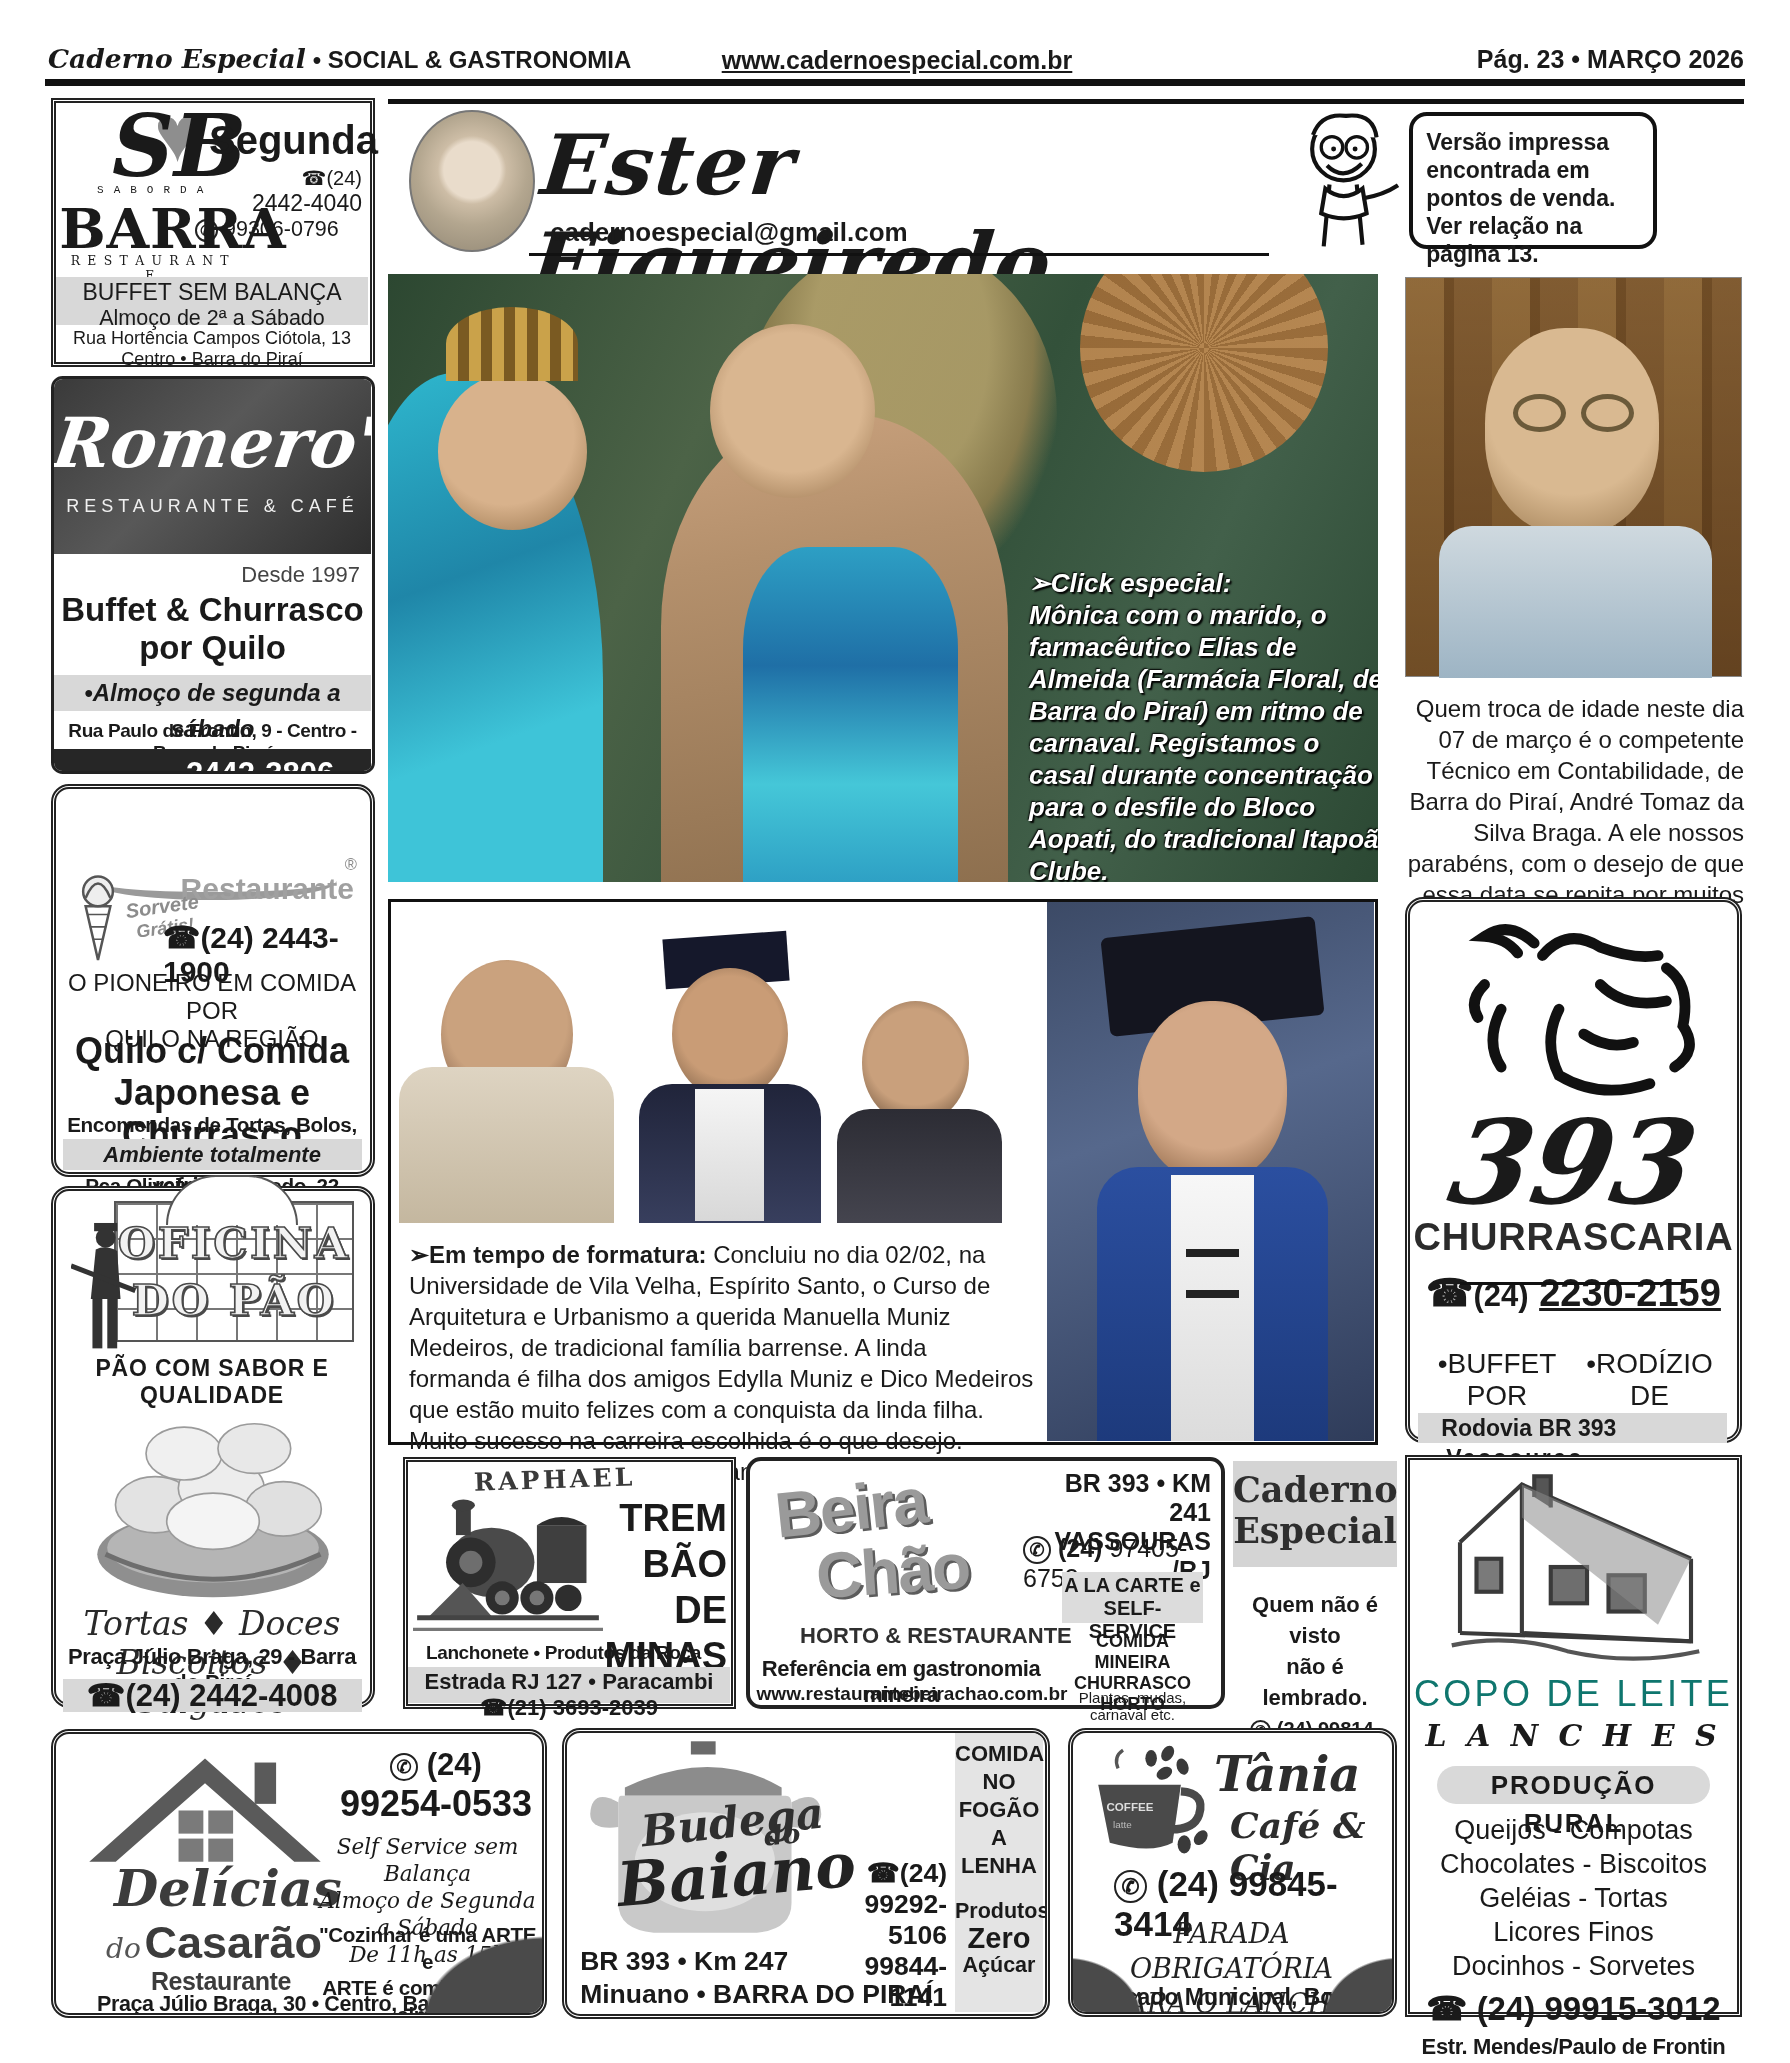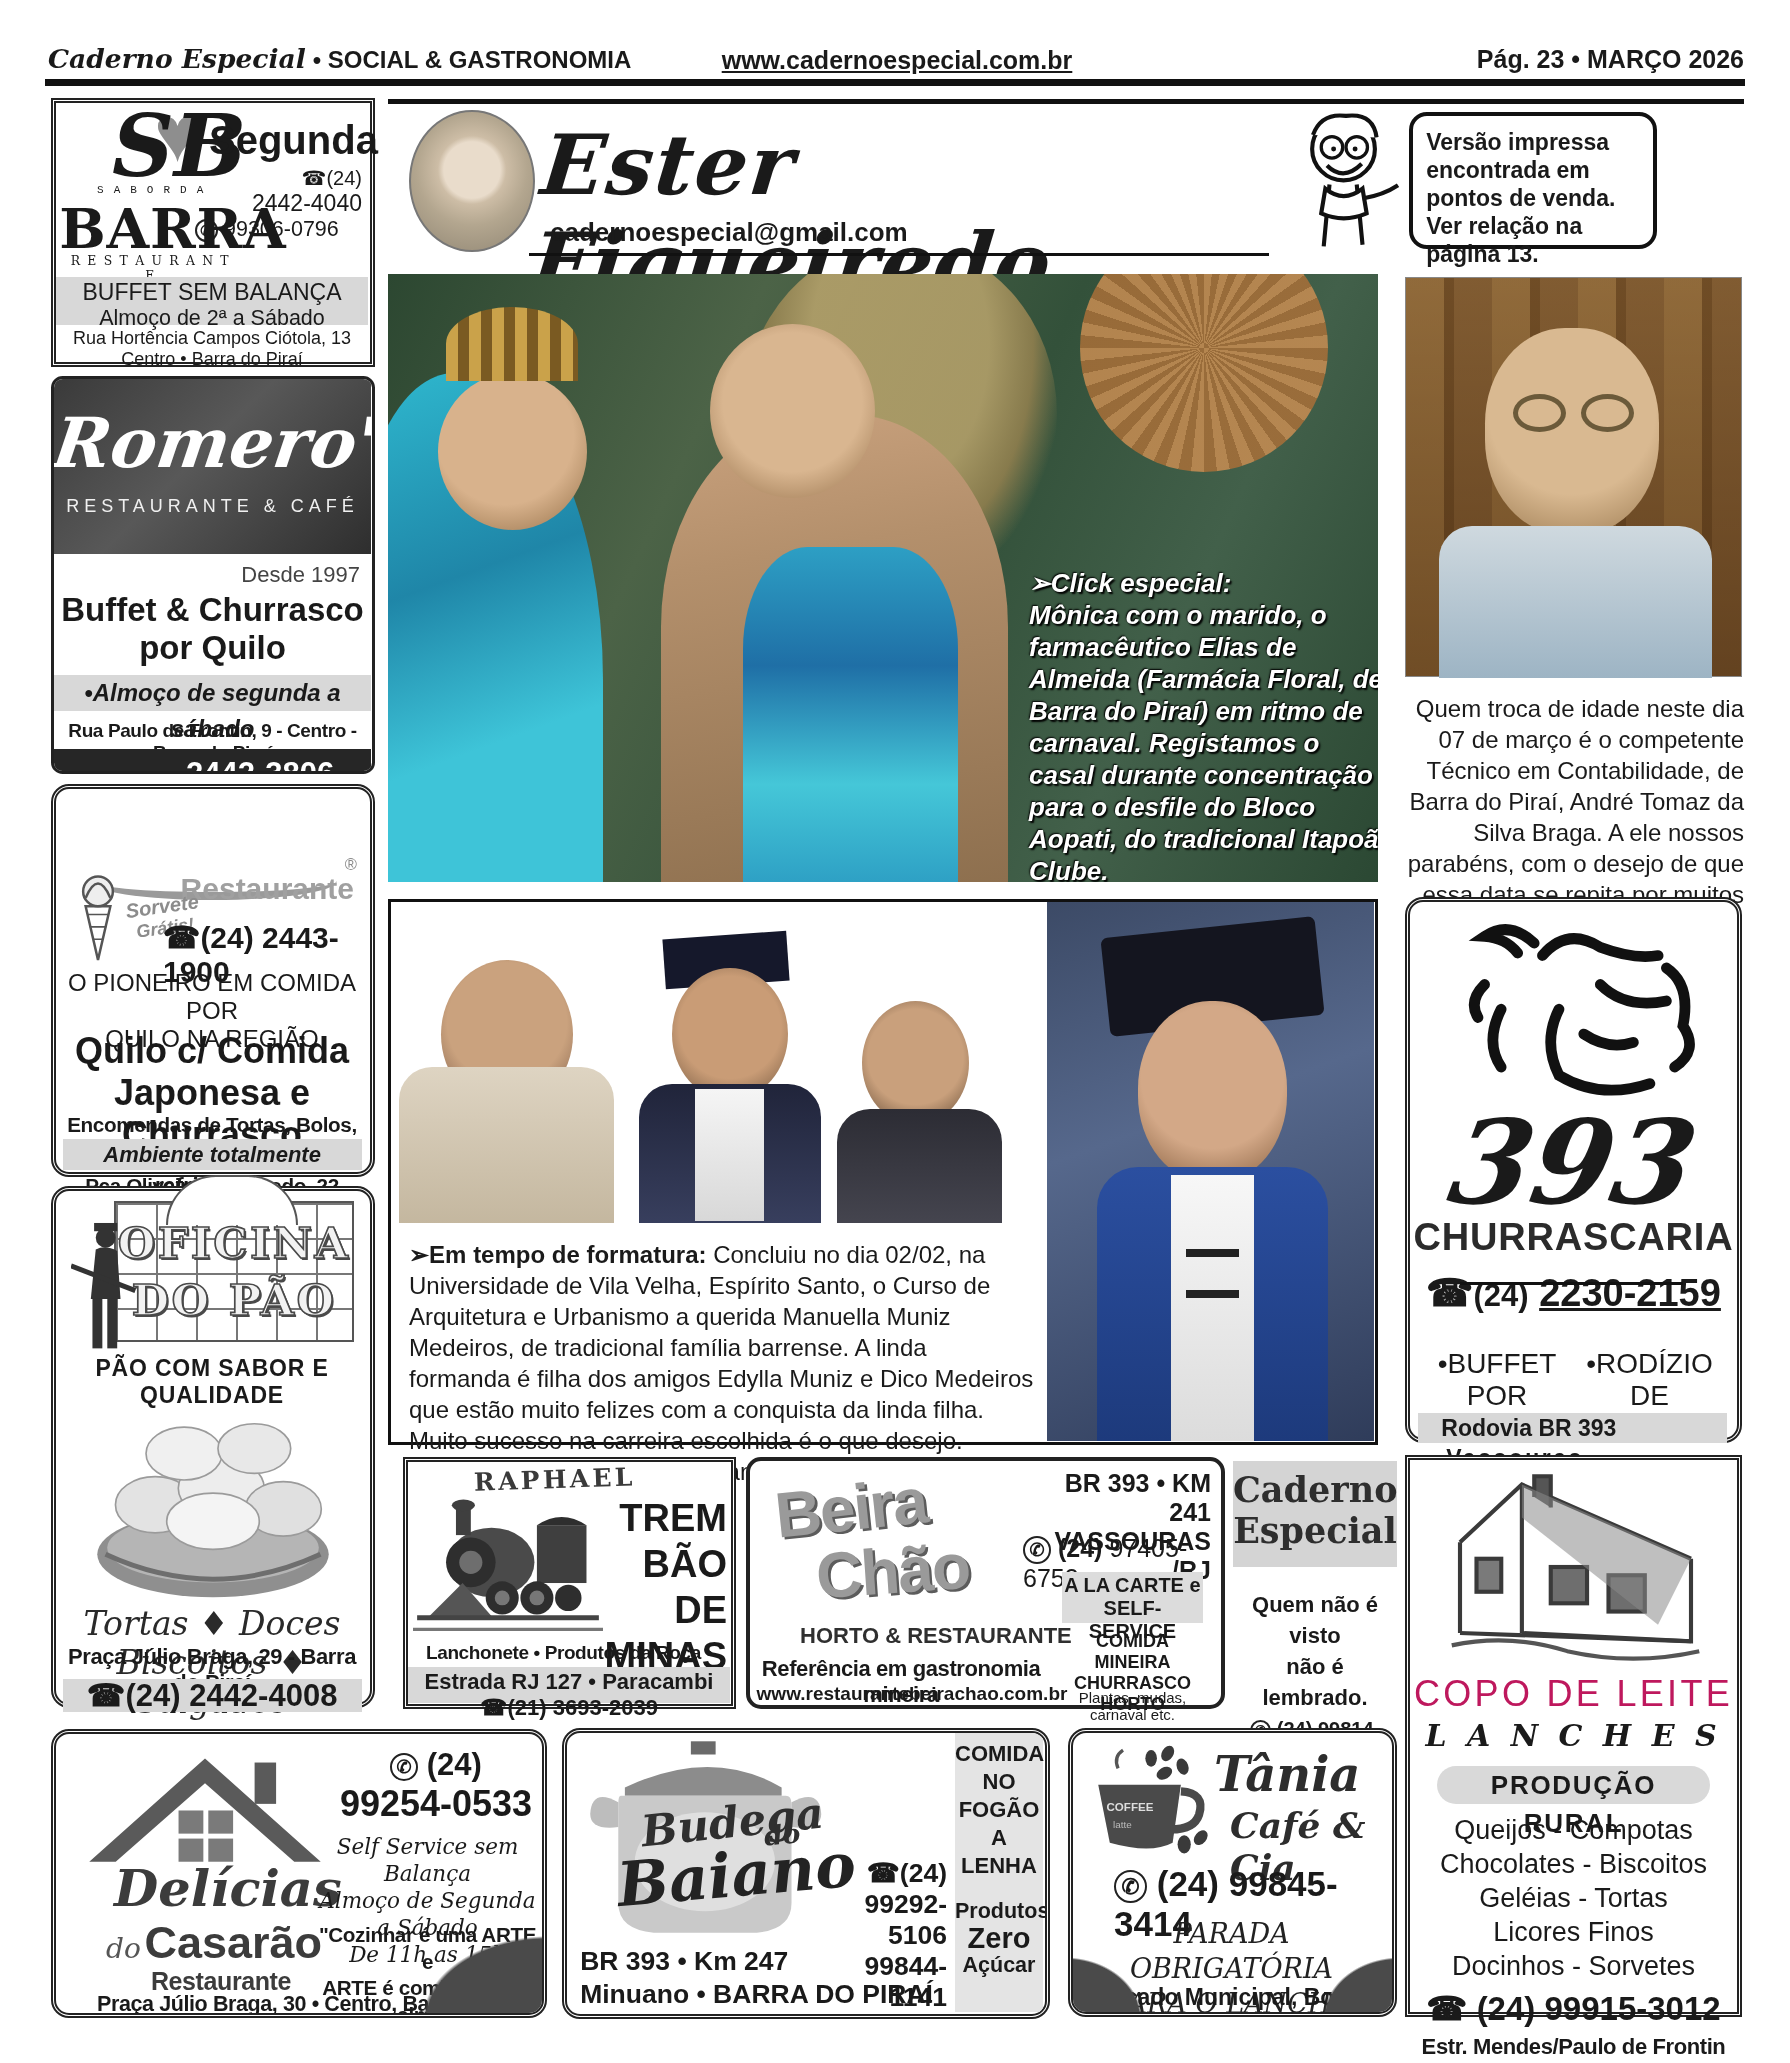--- a/index.html
+++ b/index.html
@@ -458,21 +458,21 @@
         <path d="M95 200 L300 210"></path>
         <rect x="40" y="110" width="30" height="40" fill="#7a7a7a"></rect>
         <rect x="130" y="120" width="44" height="44" fill="#6e6e6e"></rect>
         <rect x="200" y="130" width="44" height="44" fill="#6e6e6e"></rect>
         <path d="M110 35 L110 10 L130 10 L130 48" fill="#555"></path>
       </g>
       <path d="M95 20 L300 110 L260 190 L95 60 Z" fill="#8a8a8a" opacity="0.55"></path>
       <path d="M10 215 Q80 200 150 222 Q230 240 310 222" stroke="#555" stroke-width="5" fill="none"></path>
     </svg>
   </div>
-  <div class="ctr" style="margin-top:213px;font-size:36px;letter-spacing:3.3px;color:#be185d;">COPO DE LEITE</div>
+  <div class="ctr" style="margin-top:213px;font-size:36px;letter-spacing:3.3px;color:#0f766e;">COPO DE LEITE</div>
   <div class="ctr serif b i" style="font-size:30px;letter-spacing:5px;margin-top:3.3px;">L A N C H E S</div>
   <div class="ctr b" style="margin:13.2px auto 0;width:273px;height:38px;line-height:38px;background:#d9d9d9;border-radius:20px;font-size:26px;letter-spacing:1.7px;">PRODUÇÃO  RURAL</div>
   <div class="ctr" style="margin-top:8.3px;font-size:27px;line-height:34px;">
     <div>Queijos - Compotas</div>
     <div>Chocolates - Biscoitos</div>
     <div>Geléias - Tortas</div>
     <div>Licores Finos</div>
     <div>Docinhos - Sorvetes</div>
   </div>
   <div class="ctr b" style="margin-top:6.6px;font-size:33px;">

